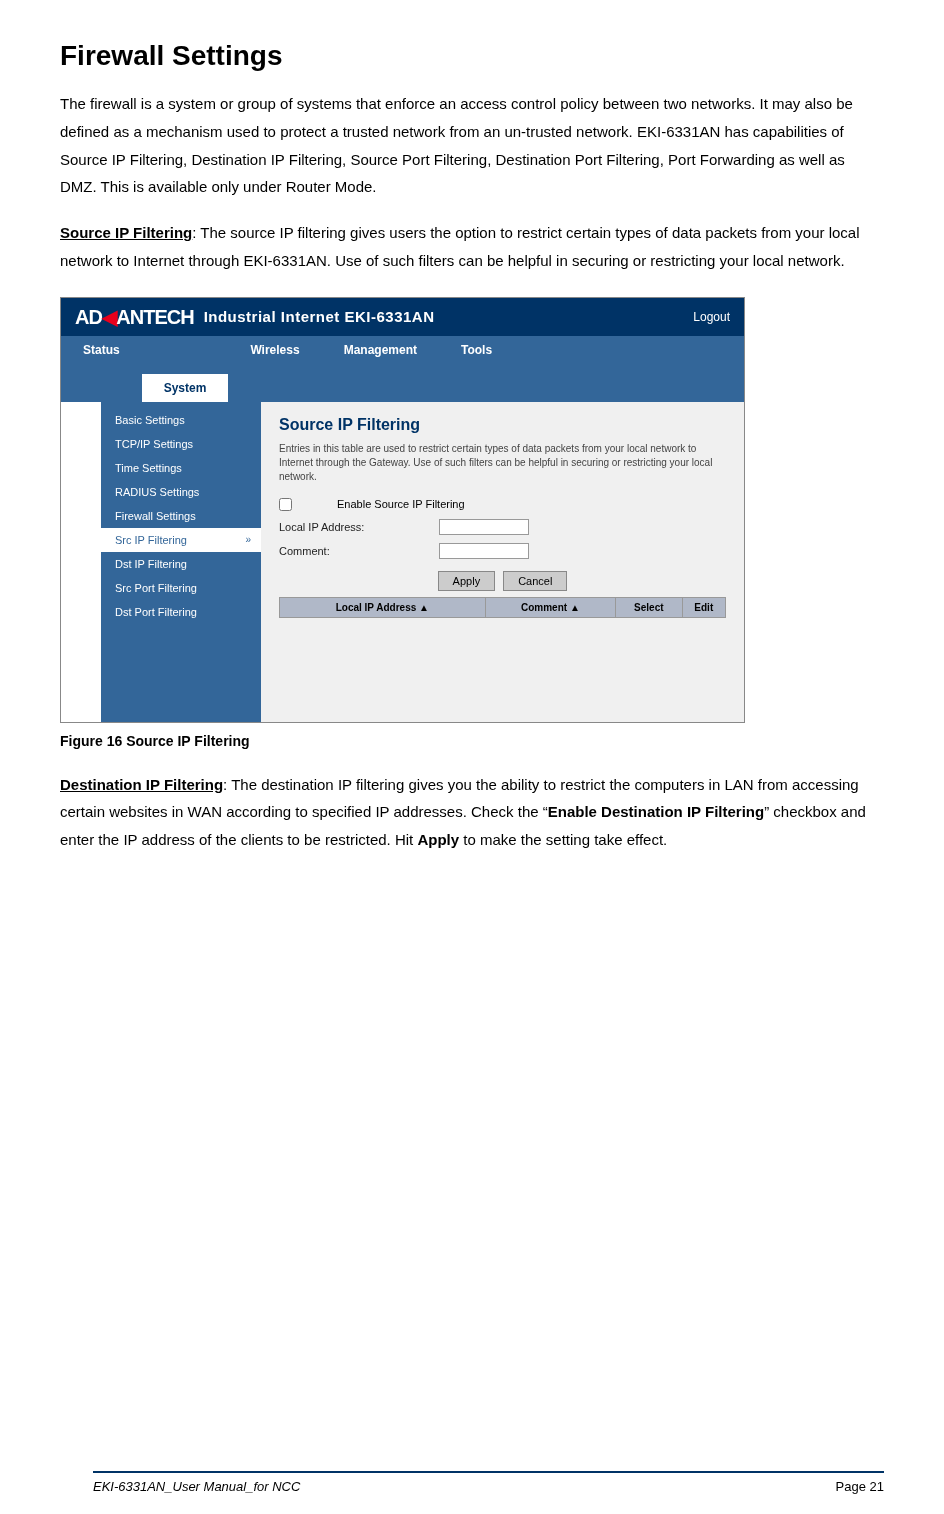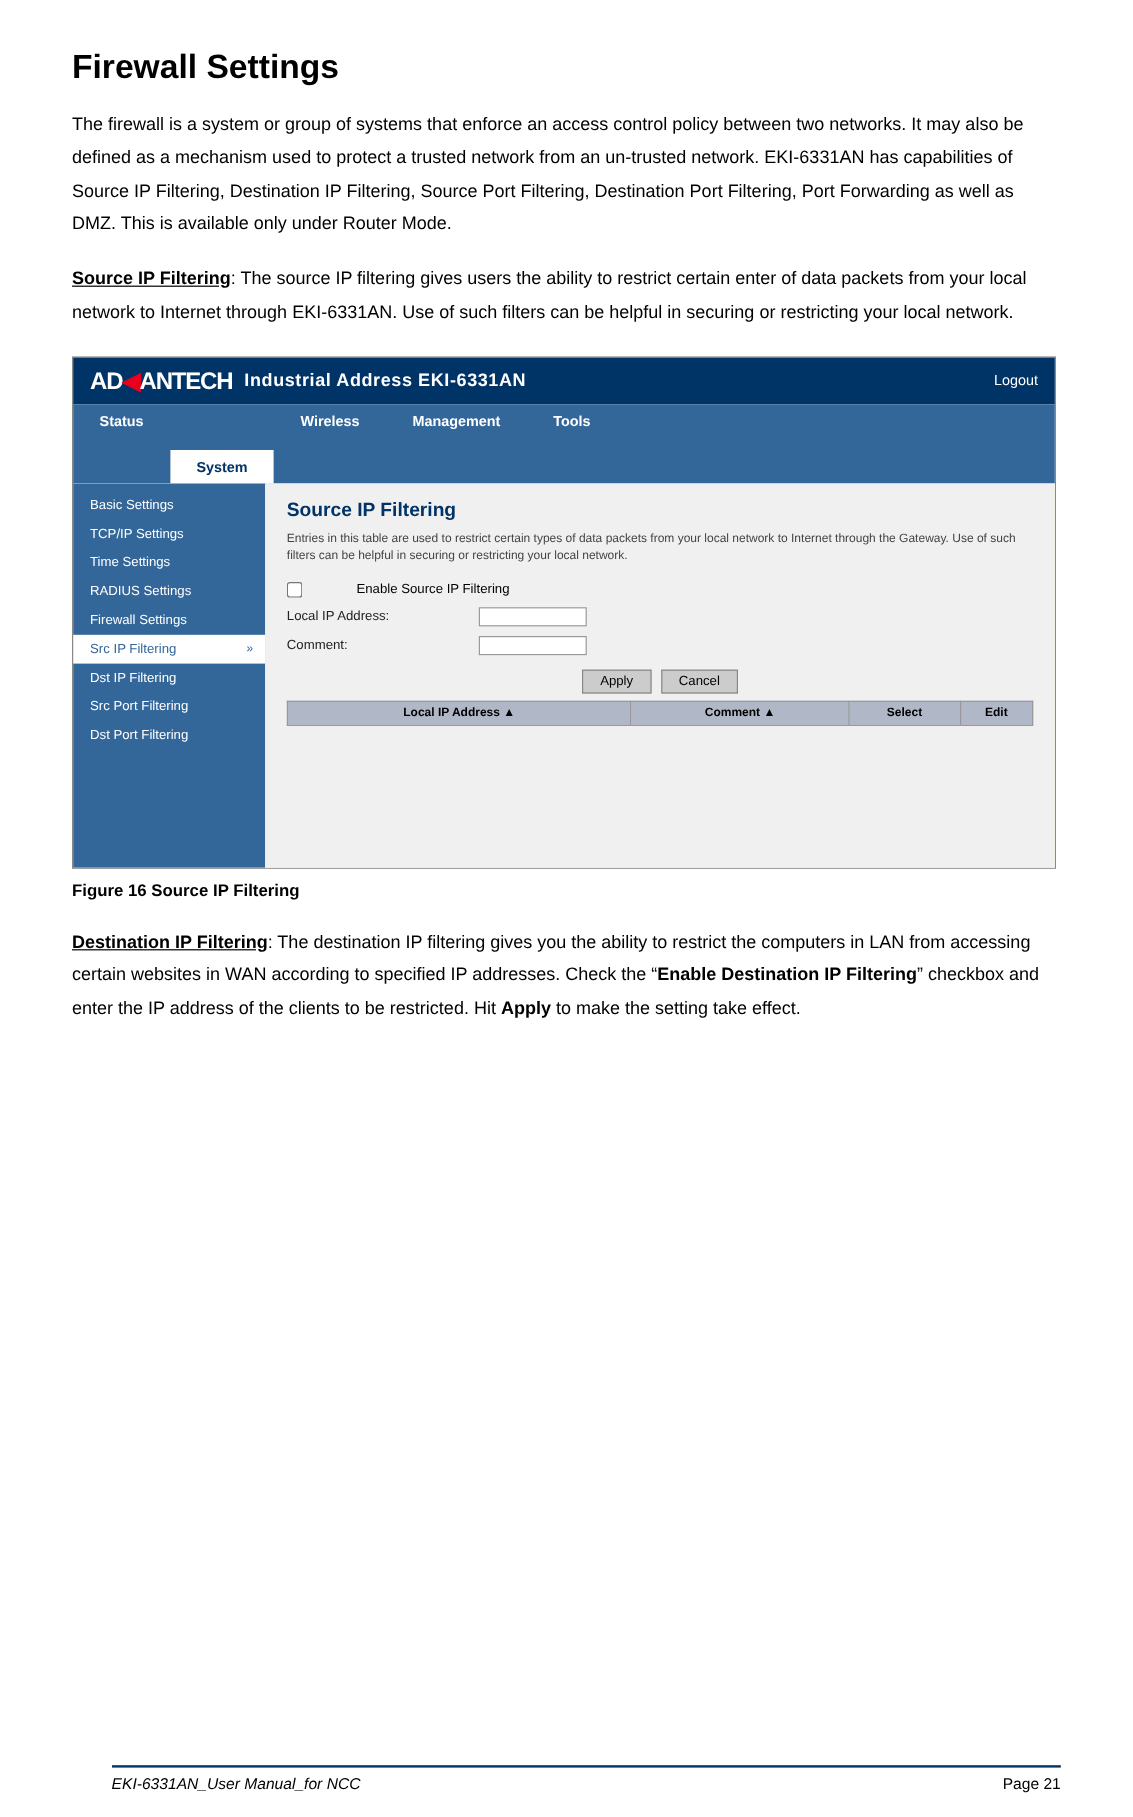--- a/index.html
+++ b/index.html
@@ -41,21 +41,21 @@
 
     .bold {
       font-weight: bold;
     }
 
     
     .screenshot-container {
       border: 1px solid #888;
       margin: 22px 0 10px 0;
       background: #fff;
-      width: 820px;
+      width: 685px;
     }
 
     
     .adv-header {
       background: #003366;
       display: flex;
       align-items: center;
       justify-content: space-between;
       padding: 7px 14px;
     }
@@ -111,22 +111,23 @@
 
     .adv-nav-item.active {
       background: #fff;
       color: #003366;
       margin-top: 38px;
     }
 
     
     .adv-body {
       display: flex;
-      background: #fef9c3;
+      background: #a16207;
       min-height: 320px;
+      margin-left: 40px;
     }
 
     
     .adv-sidebar {
       background: #336699;
       width: 160px;
       flex-shrink: 0;
       padding: 6px 0;
     }
 
@@ -274,31 +275,31 @@
 <body>
 
 <div class="page-wrapper">
 
 
   <h2 class="section-title">Firewall Settings</h2>
 
   <div class="body-text">The firewall is a system or group of systems that enforce an access control policy between two networks.   It may also be defined as a mechanism used to protect a trusted network from an un-trusted network.     EKI-6331AN has capabilities of Source IP Filtering, Destination IP Filtering, Source Port Filtering, Destination Port Filtering, Port Forwarding as well as DMZ.   This is available only under Router Mode.</div>
 
   <div class="body-text">
-    <span class="underline-bold">Source IP Filtering</span><span>: The source IP filtering gives users the ability to restrict certain enter of data packets from your local network to Internet through EKI-6331AN. Use of such filters can be helpful in securing or restricting your local network.</span>
+    <span class="underline-bold">Source IP Filtering</span><span>: The source IP filtering gives users the option to restrict certain types of data packets from your local network to Internet through EKI-6331AN. Use of such filters can be helpful in securing or restricting your local network.</span>
   </div>
 
   <div class="screenshot-container">
 
     <div class="adv-header">
       <div class="adv-logo-area">
         <div class="adv-logo">
           AD<span class="red-tri">◀</span>ANTECH
         </div>
-        <div class="adv-product-name">Industrial Address EKI-6331AN</div>
+        <div class="adv-product-name">Industrial Internet EKI-6331AN</div>
       </div>
       <div class="adv-logout">Logout</div>
     </div>
 
     <div class="adv-nav">
       <div class="adv-nav-item">Status</div>
       <div class="adv-nav-item active">System</div>
       <div class="adv-nav-item">Wireless</div>
       <div class="adv-nav-item">Management</div>
       <div class="adv-nav-item">Tools</div>

